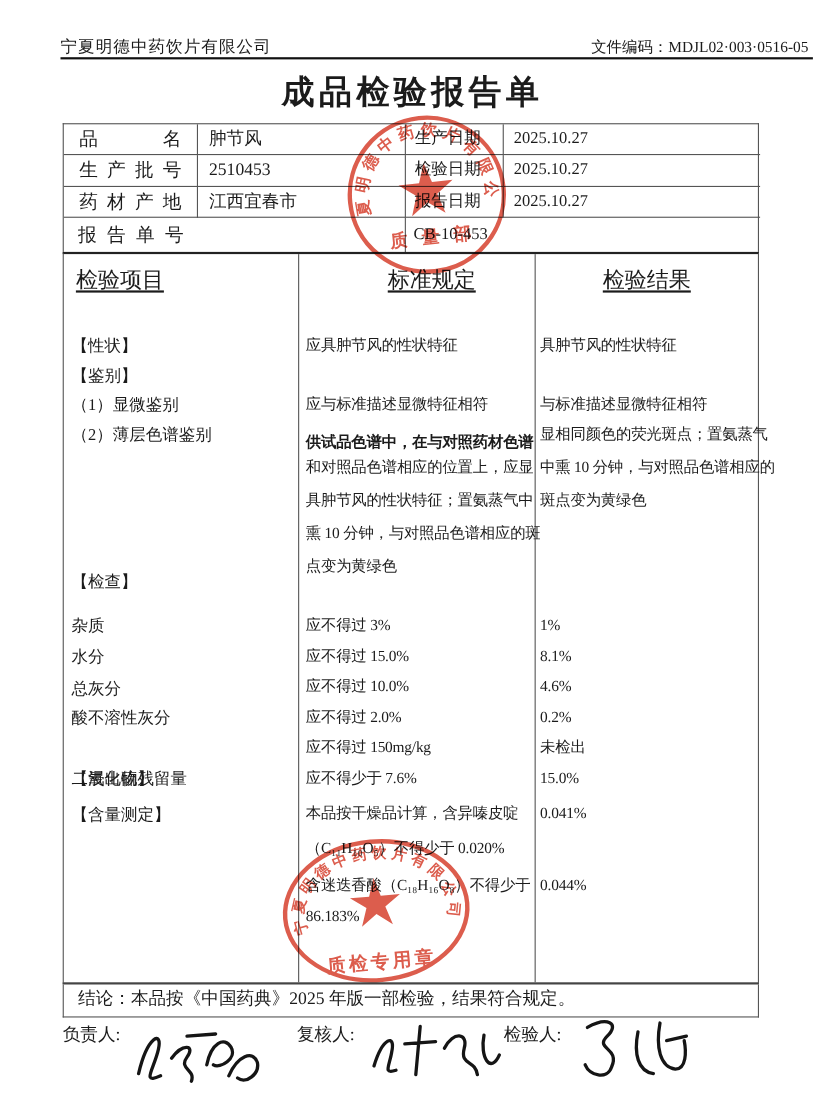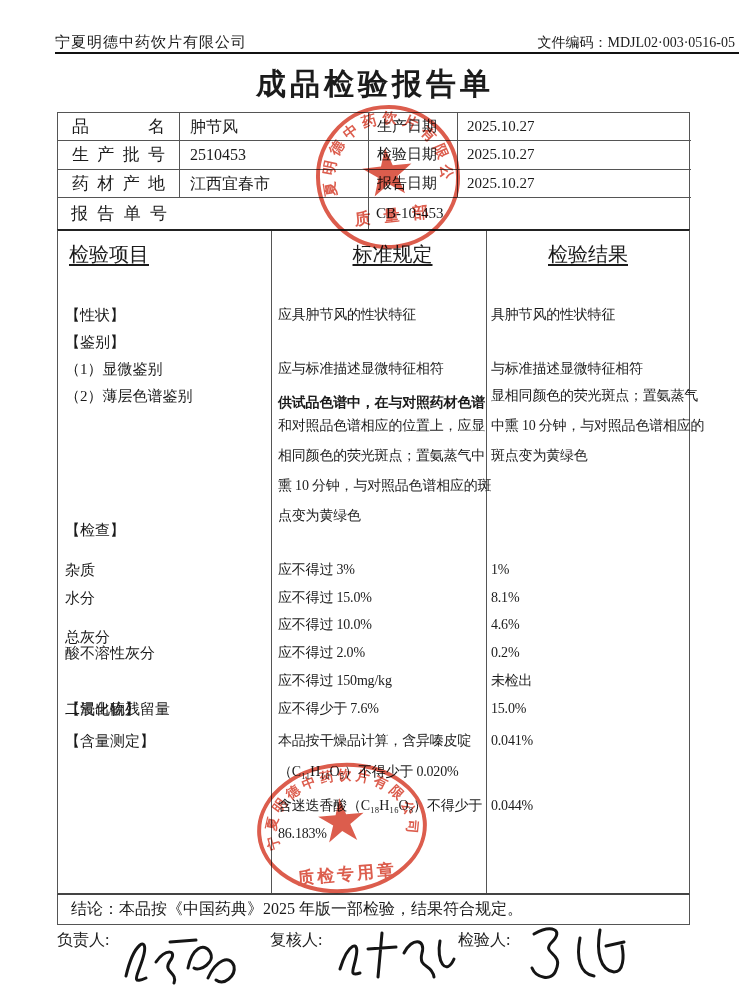--- a/index.html
+++ b/index.html
@@ -92,31 +92,31 @@
     <div class="res-head" style="left:213px;width:215px;text-align:center;padding-left:14px;">标准规定</div>
     <div class="res-head" style="left:428px;width:204px;text-align:center;">检验结果</div>
 
     <div class="t2line c1" style="top:74px;">【性状】</div>
     <div class="t2line c1" style="top:101px;">【鉴别】</div>
     <div class="t2line c1" style="top:128px;">（1）显微鉴别</div>
     <div class="t2line c1" style="top:155px;">（2）薄层色谱鉴别</div>
     <div class="t2line c1" style="top:289px;">【检查】</div>
     <div class="t2line c1" style="top:329px;">杂质</div>
     <div class="t2line c1" style="top:357px;">水分</div>
-    <div class="t2line c1" style="top:396px;">总灰分</div>
+    <div class="t2line c1" style="top:386px;">总灰分</div>
     <div class="t2line c1" style="top:412px;">酸不溶性灰分</div>
     <div class="t2line c1" style="top:432px;margin-top:36px;">二氧化硫残留量</div>
     <div class="t2line c1" style="top:468px;">【浸出物】</div>
     <div class="t2line c1" style="top:500px;">【含量测定】</div>
 
     <div class="t2line c2" style="top:74px;">应具肿节风的性状特征</div>
     <div class="t2line c2" style="top:128px;">应与标准描述显微特征相符</div>
     <div class="t2line c2" style="top:162px;font-weight:bold;">供试品色谱中，在与对照药材色谱</div>
     <div class="t2line c2" style="top:185px;">和对照品色谱相应的位置上，应显</div>
-    <div class="t2line c2" style="top:215px;">相同颜色的荧光斑点；置氨蒸气中</div>
+    <div class="t2line c2" style="top:215px;">具肿节风的性状特征；置氨蒸气中</div>
     <div class="t2line c2" style="top:245px;">熏 10 分钟，与对照品色谱相应的斑</div>
     <div class="t2line c2" style="top:275px;">点变为黄绿色</div>
     <div class="t2line c2" style="top:329px;">应不得过 3%</div>
     <div class="t2line c2" style="top:357px;">应不得过 15.0%</div>
     <div class="t2line c2" style="top:384px;">应不得过 10.0%</div>
     <div class="t2line c2" style="top:412px;">应不得过 2.0%</div>
     <div class="t2line c2" style="top:440px;">应不得过 150mg/kg</div>
     <div class="t2line c2" style="top:468px;">应不得少于 7.6%</div>
     <div class="t2line c2" style="top:500px;">本品按干燥品计算，含异嗪皮啶</div>
     <div class="t2line c2" style="top:531px;">（C₁₁H₁₀O₅）不得少于 0.020%</div>

